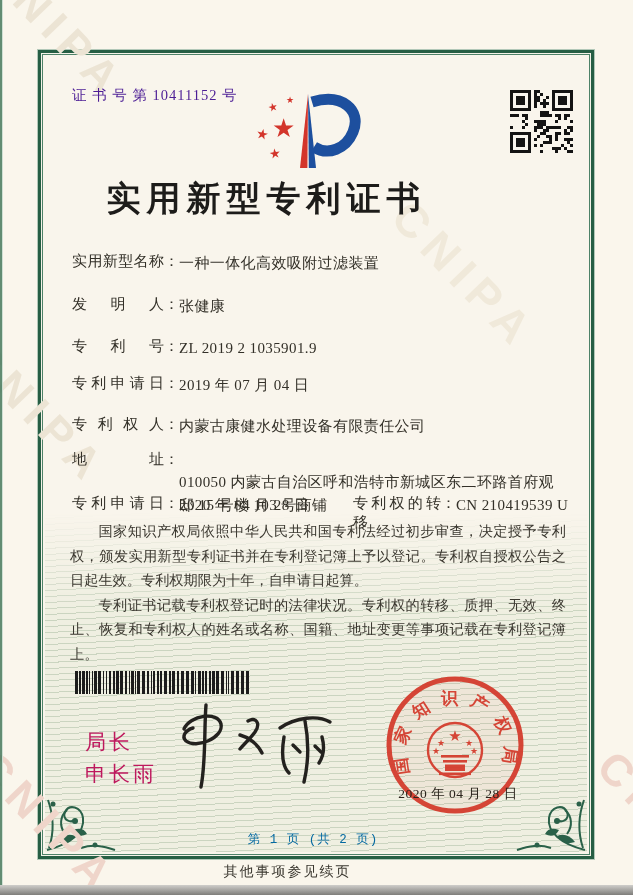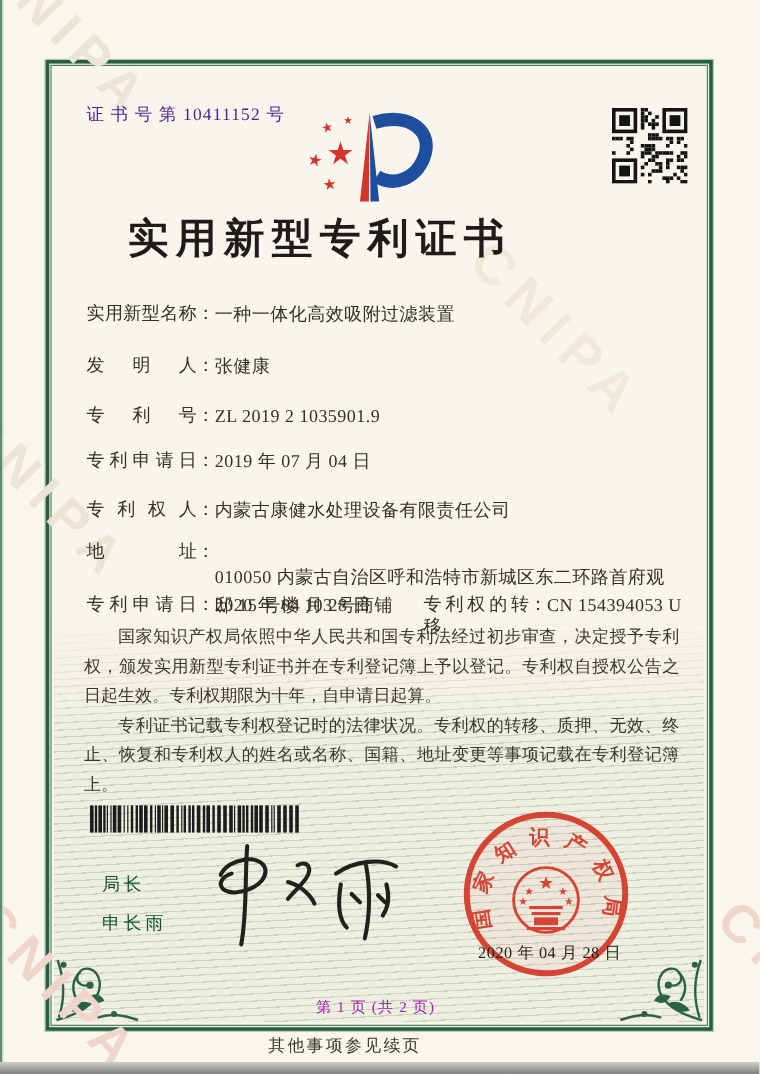--- a/index.html
+++ b/index.html
@@ -29,25 +29,25 @@
   
   .cert-no{position:absolute;left:72px;top:86px;font-size:14.5px;color:#4c1d95;letter-spacing:1px;}
   .title{position:absolute;left:0;width:533px;top:176px;text-align:center;
          font-size:34px;font-weight:bold;letter-spacing:6px;color:#1d1c1a;}
   .row{position:absolute;left:72px;font-size:15px;color:#333028;width:500px;}
   .f-label{display:inline-block;width:92px;text-align:justify;text-align-last:justify;vertical-align:top;}
   .f-colon{vertical-align:top;}
   .f-value{display:inline-block;vertical-align:top;letter-spacing:.4px;max-width:385px;line-height:23px;}
   .paras{position:absolute;left:70px;top:519px;width:496px;font-size:14.2px;color:#3a372f;}
   .paras p{margin:0;text-indent:2em;text-align:justify;line-height:24.5px;}
-  .signer{position:absolute;left:85px;font-size:15px;color:#14532d;letter-spacing:3px;}
+  .signer{position:absolute;left:85px;font-size:21px;color:#be185d;letter-spacing:3px;}
   .seal-date{position:absolute;left:388px;top:785px;width:140px;text-align:center;
        font-size:13.5px;color:#2a241c;z-index:3;letter-spacing:.5px;}
   .page-no{position:absolute;left:38px;width:550px;top:831px;text-align:center;
-       font-size:12.5px;color:#a21caf;letter-spacing:1px;}
+       font-size:12.5px;color:#0369a1;letter-spacing:1px;font-family:Liberation Mono, monospace;}
   .footer-note{position:absolute;left:0;width:575px;top:863px;text-align:center;
        font-size:14px;color:#3a372f;letter-spacing:2px;}
   .logo{position:absolute;left:260px;top:90px;width:110px;height:84px;}
   .logo .star{position:absolute;color:#d3352b;line-height:1;}
   .qr{position:absolute;left:510px;top:90px;width:63px;height:63px;}
   .barcode{position:absolute;left:75px;top:671px;width:178px;height:23px;}
   .sig{position:absolute;left:168px;top:697px;width:178px;height:96px;}
   .seal{position:absolute;left:384px;top:674px;width:142px;height:142px;z-index:2;opacity:.93;}
   .ornament{position:absolute;bottom:4px;width:72px;height:74px;z-index:2;}
   .ornament.left{left:4px;}
@@ -239,21 +239,21 @@
     <span class="f-label">专利申请日</span><span class="f-colon">：</span><span class="f-value">2019 年 07 月 04 日</span>
   </div>
   <div class="row" style="top:415px;">
     <span class="f-label">专利权人</span><span class="f-colon">：</span><span class="f-value">内蒙古康健水处理设备有限责任公司</span>
   </div>
   <div class="row" style="top:450px;">
     <span class="f-label">地址</span><span class="f-colon">：</span><span class="f-value" style="width:382px;margin-top:21px;">010050 内蒙古自治区呼和浩特市新城区东二环路首府观邸 15 号楼 103 号商铺</span>
   </div>
   <div class="row" style="top:494px;">
     <span class="f-label">专利申请日</span><span class="f-colon">：</span><span class="f-value">2020 年 04 月 28 日</span>
-    <span class="f-label" style="margin-left:40px;width:88px;">专利权的转移</span><span class="f-colon">：</span><span class="f-value">CN 154394053 U</span>
+    <span class="f-label" style="margin-left:40px;width:88px;">专利权的转移</span><span class="f-colon">：</span><span class="f-value">CN 210419539 U</span>
   </div>
 
   <div class="paras">
     <p>国家知识产权局依照中华人民共和国专利法经过初步审查，决定授予专利权，颁发实用新型专利证书并在专利登记簿上予以登记。专利权自授权公告之日起生效。专利权期限为十年，自申请日起算。</p>
     <p>专利证书记载专利权登记时的法律状况。专利权的转移、质押、无效、终止、恢复和专利权人的姓名或名称、国籍、地址变更等事项记载在专利登记簿上。</p>
   </div>
 
   <svg id="barcode-svg" class="barcode" viewBox="0 0 178 23">
       <rect x="0" y="0" width="3" height="23" fill="#1c1c1c"></rect>
       <rect x="4" y="0" width="2" height="23" fill="#1c1c1c"></rect>

